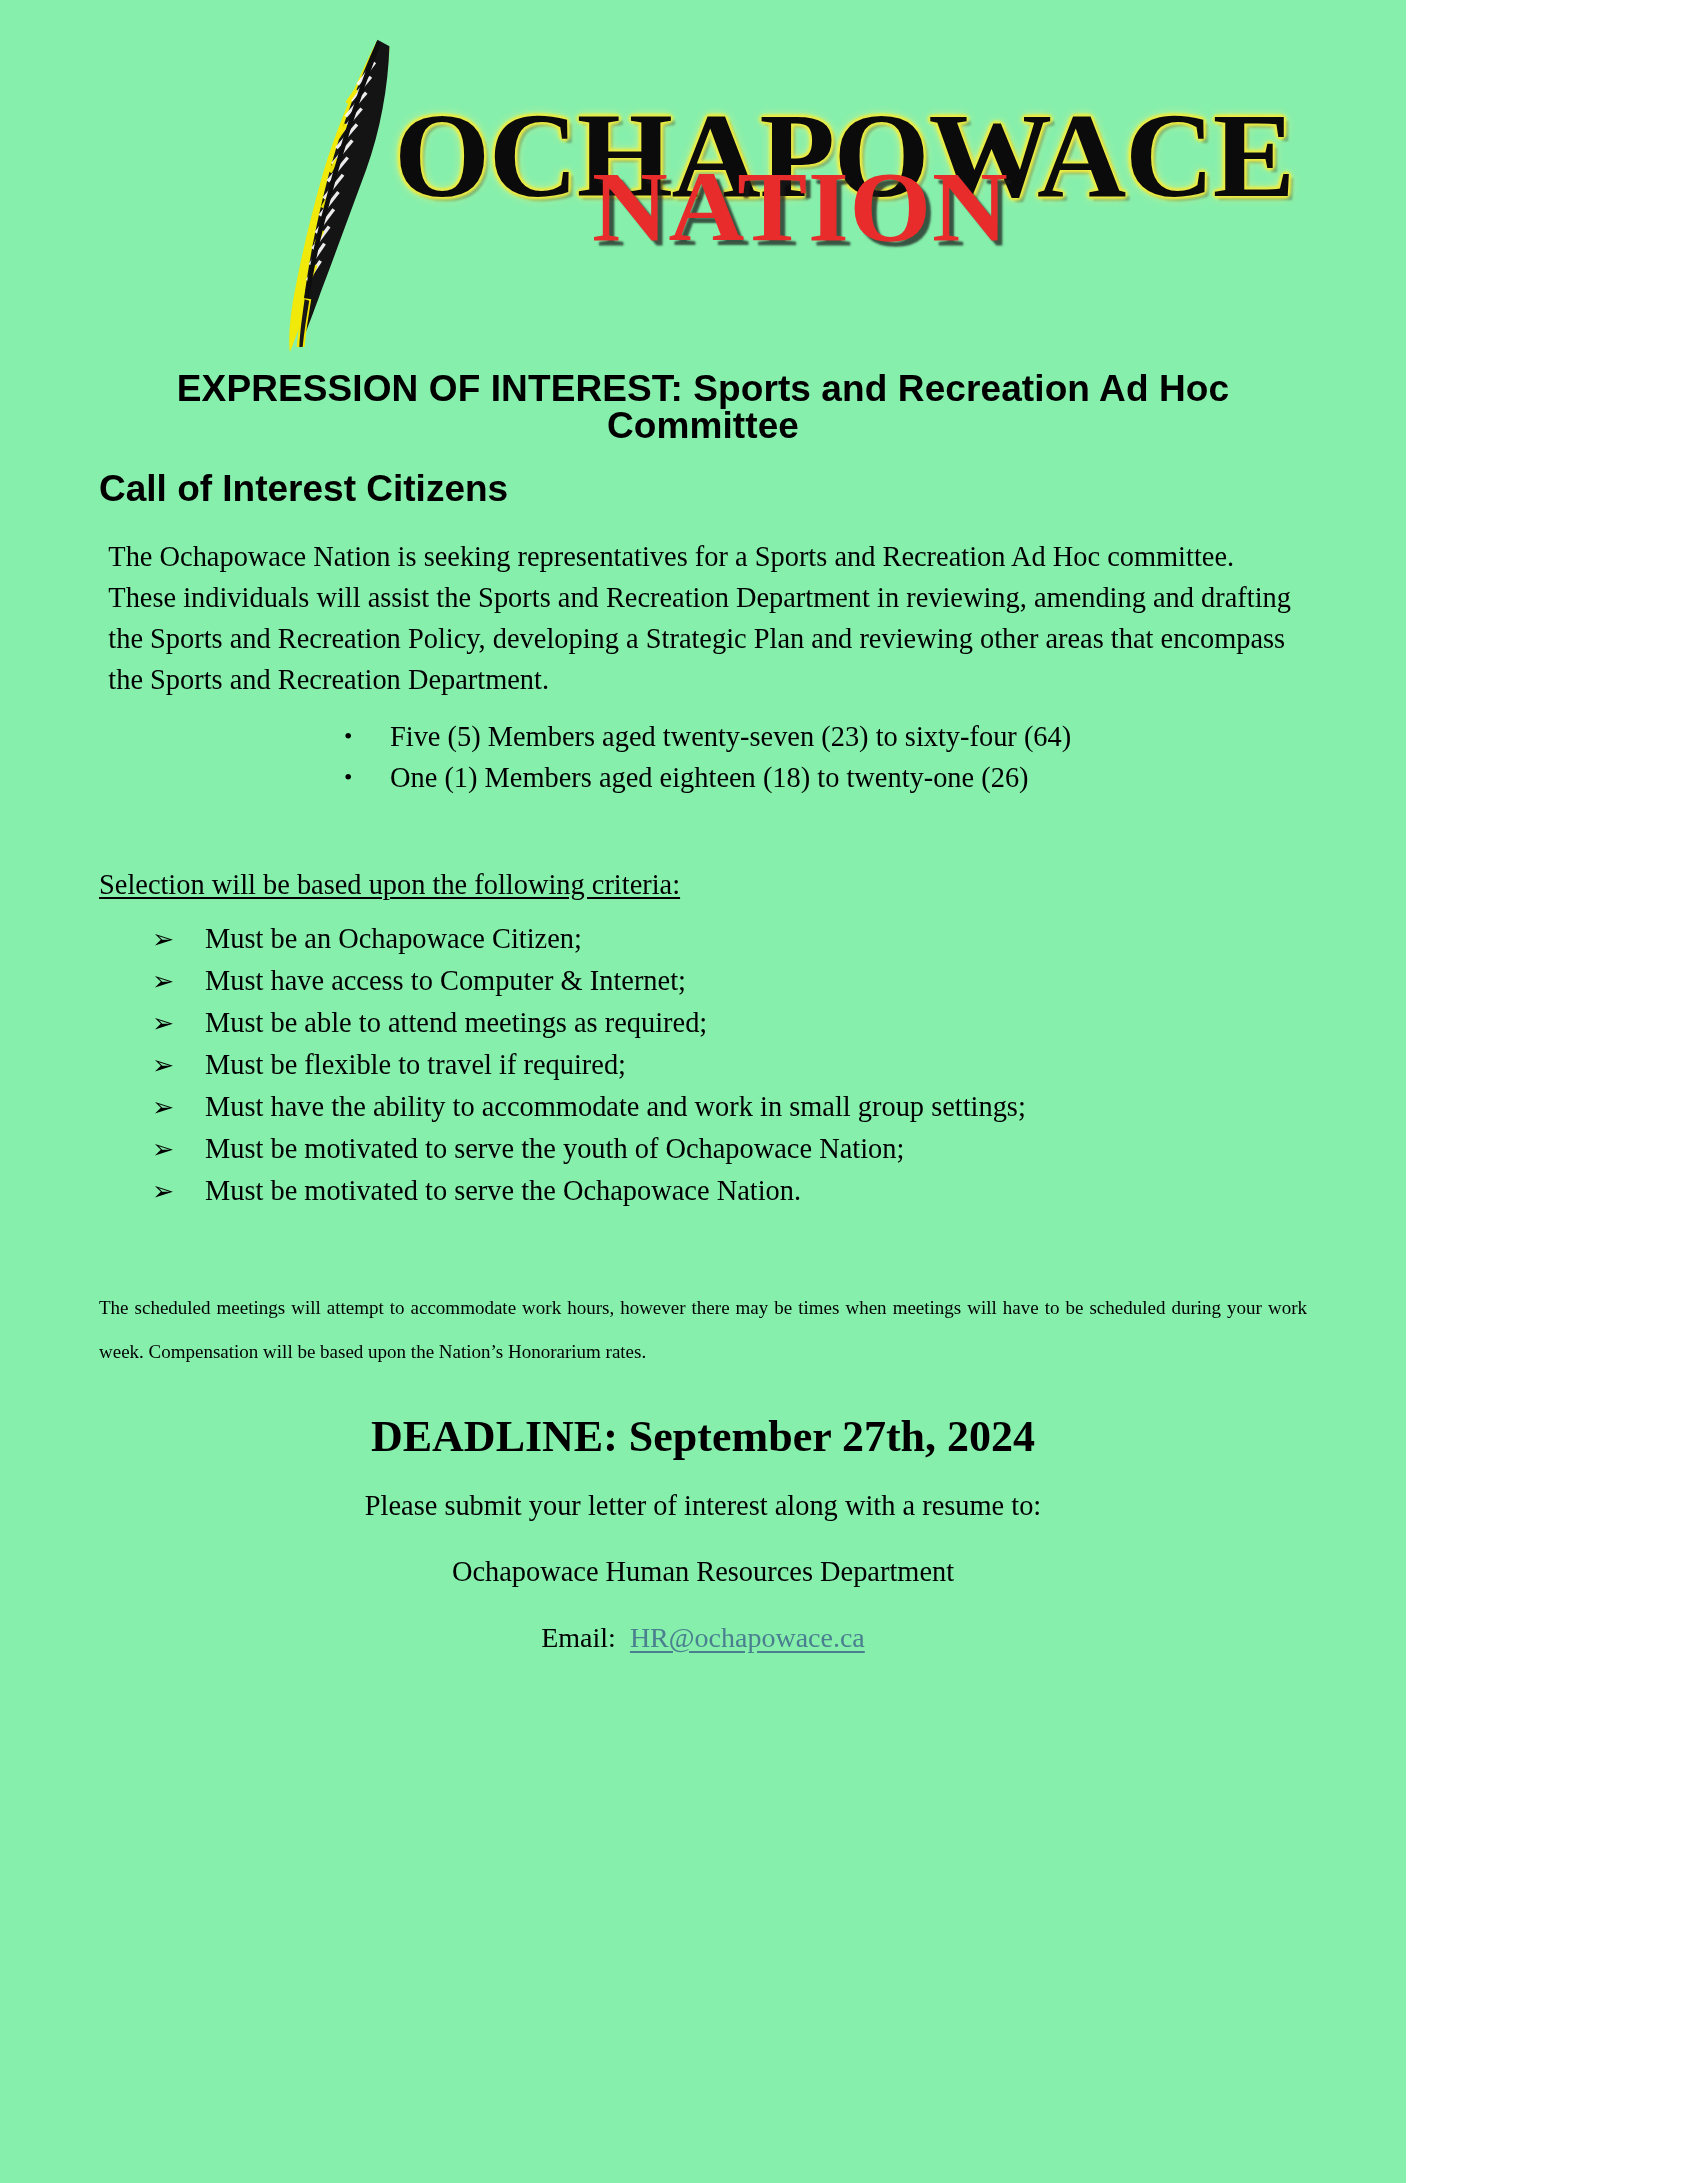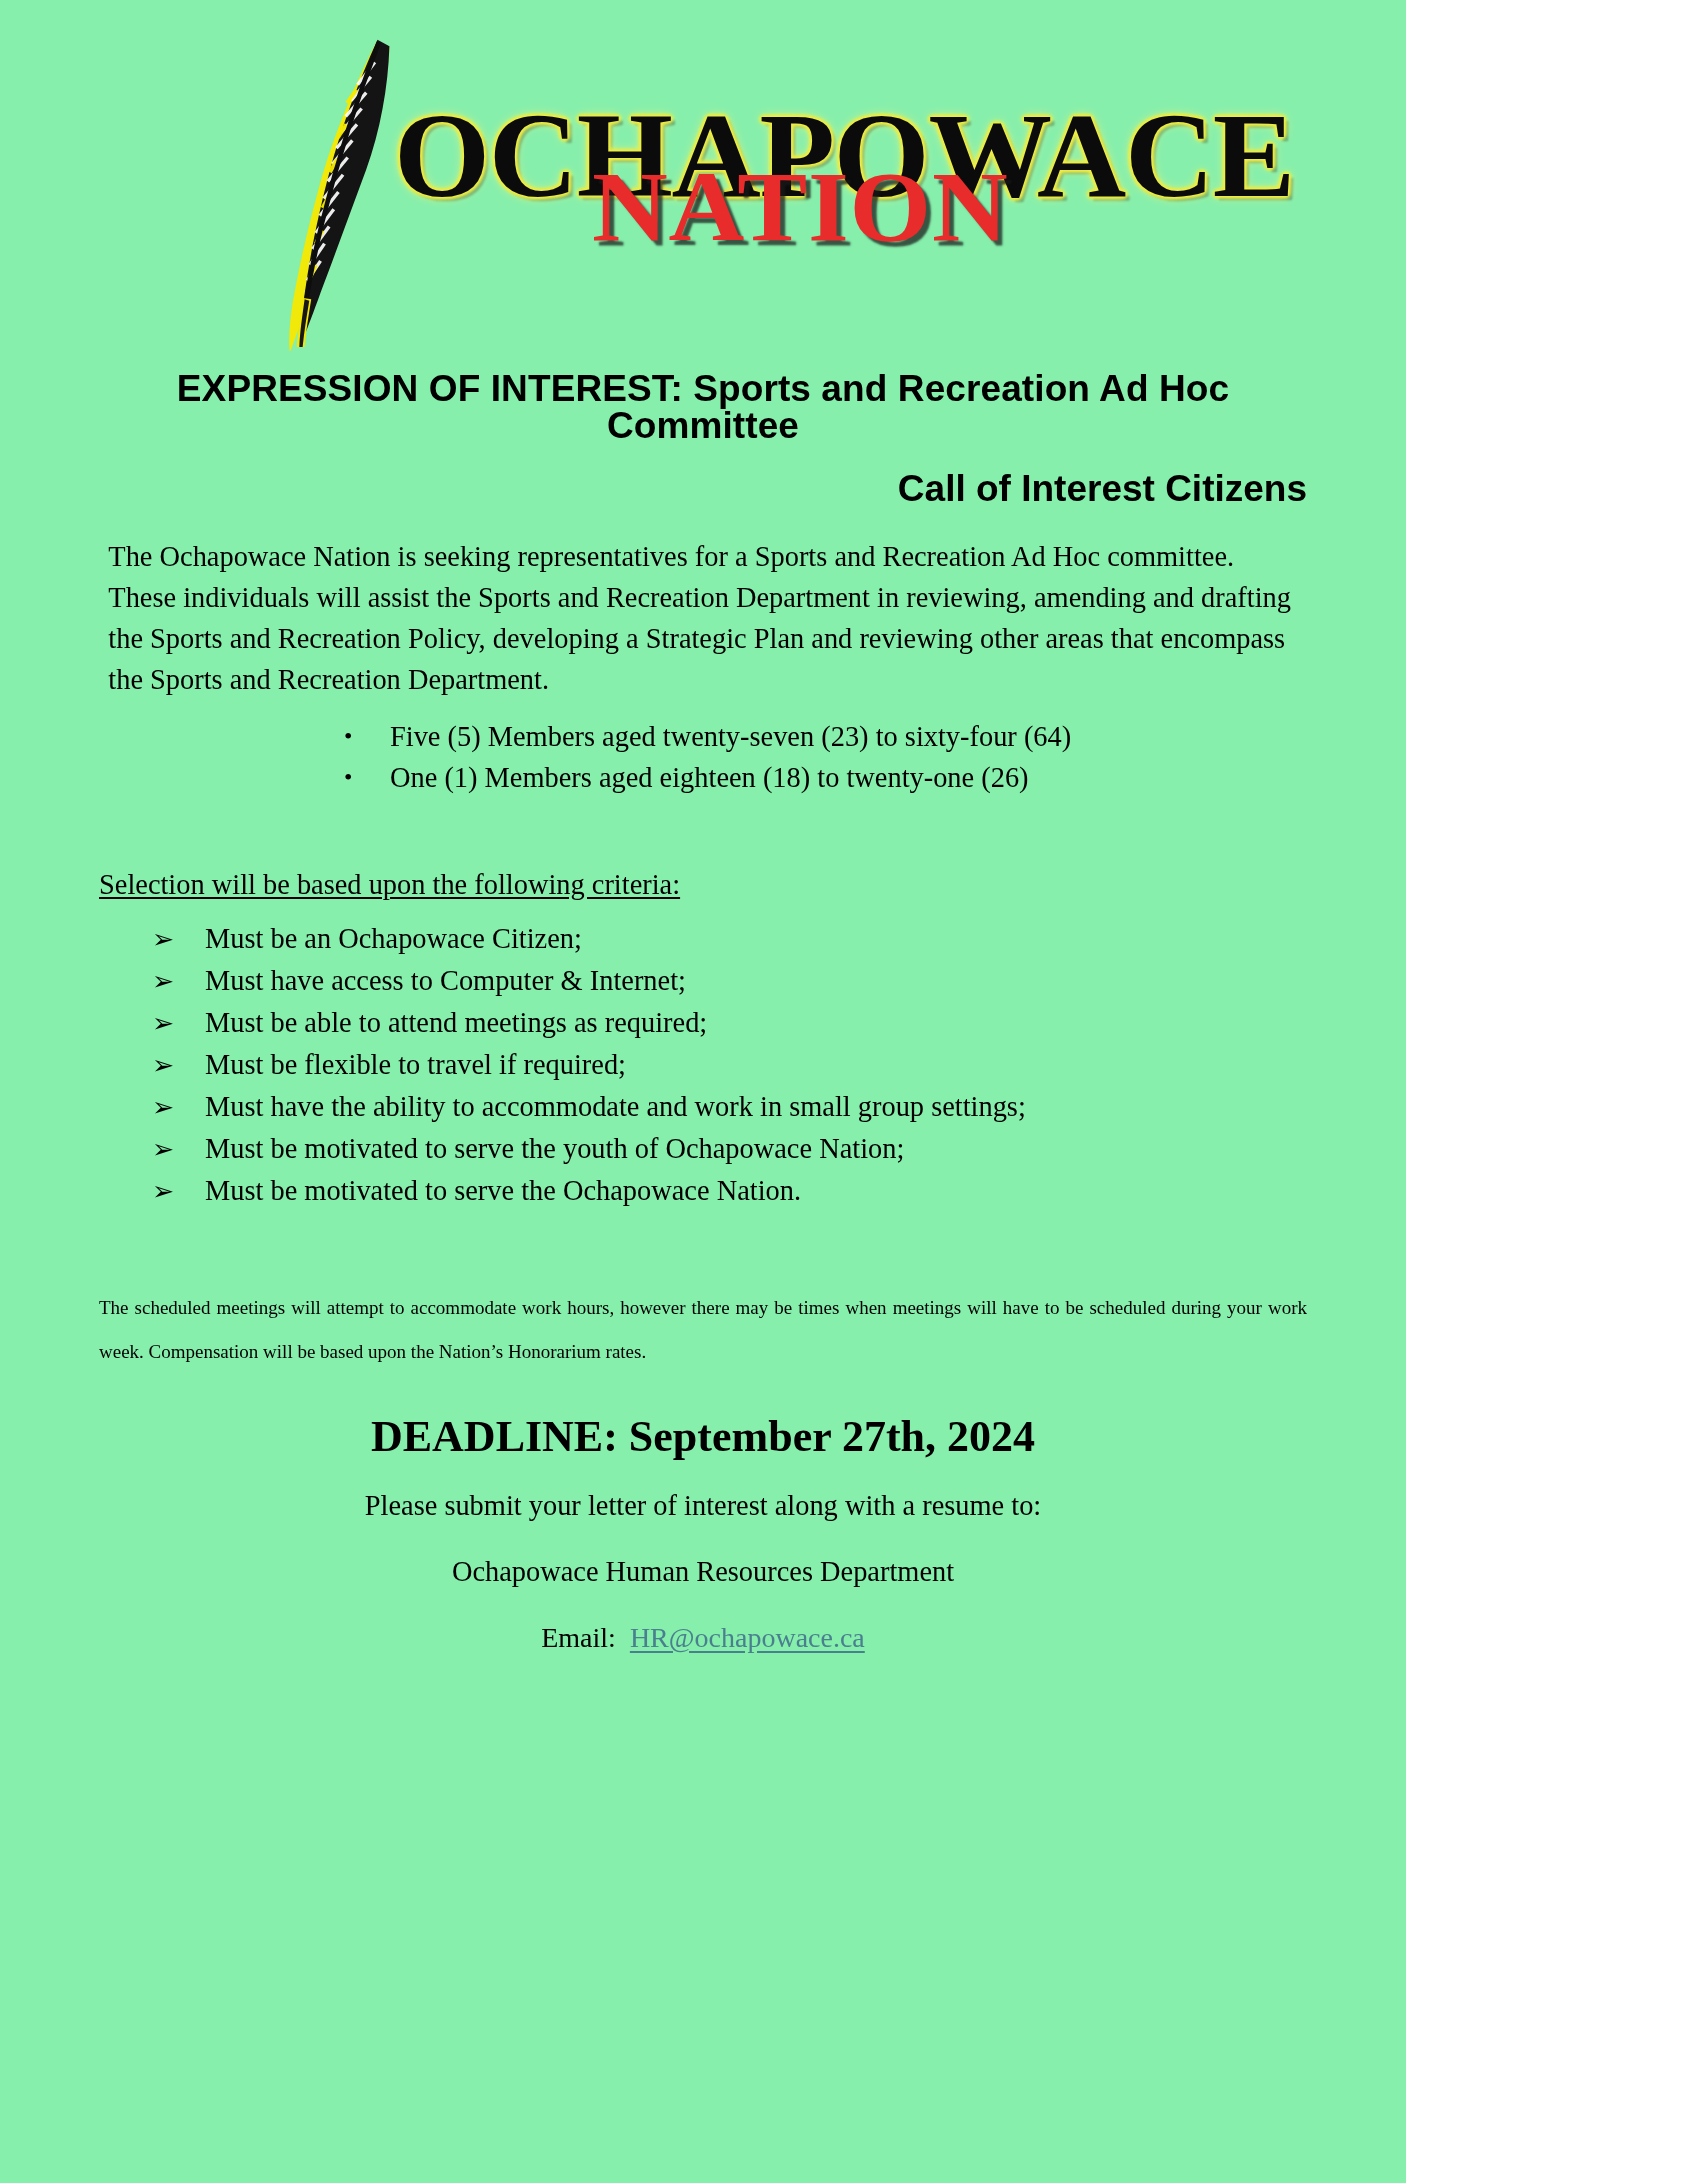--- a/index.html
+++ b/index.html
@@ -98,21 +98,21 @@
     line-height: 37px;
     text-align: center;
     margin: 0 0 22.5px 0;
     letter-spacing: 0.1px;
   }
   .heading-2 {
     font-family: "Liberation Sans", "DejaVu Sans", sans-serif;
     font-weight: bold;
     font-size: 37px;
     line-height: 44px;
-    text-align: right;
+    text-align: left;
     margin: 0 0 25px 0;
   }
 
   
   .intro-para {
     font-size: 28.4px;
     line-height: 41px;
     text-align: left;
     margin: 0 0 16px 0;
     padding: 0 9.3px;

